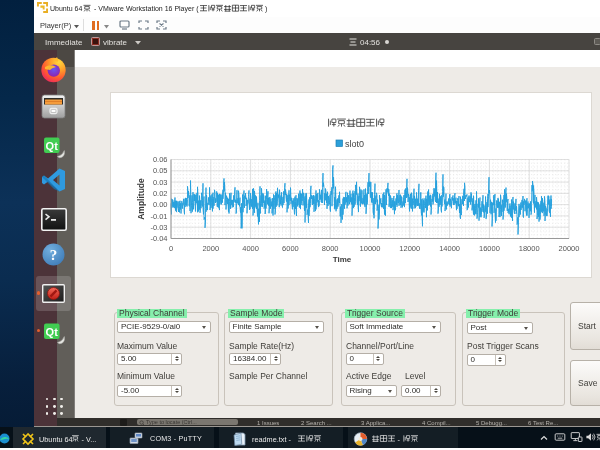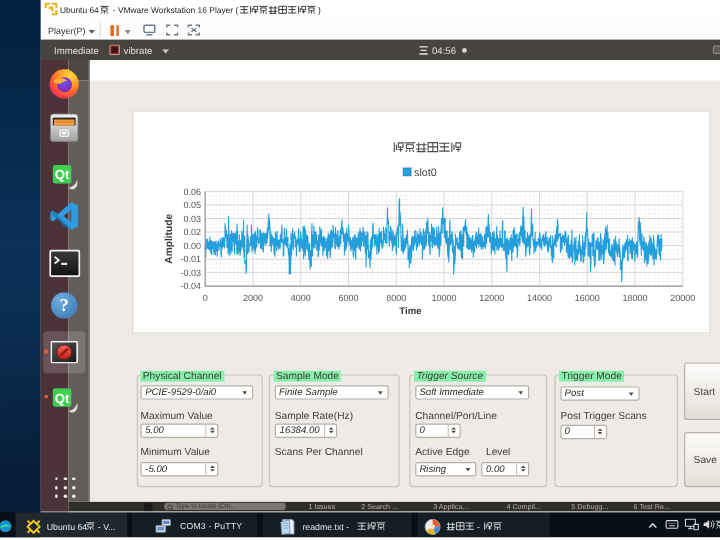--- a/index.html
+++ b/index.html
@@ -16,21 +16,21 @@
 #locbar .lbox{position:absolute;left:80px;top:1.2px;width:101px;height:6px;background:#7b7770;border-radius:2px;font-size:5.5px;color:#3a3733;line-height:6px;padding-left:9px;white-space:nowrap;overflow:hidden;}
 #locbar .it{position:absolute;top:1.5px;font-size:6px;color:#b5b2ad;white-space:nowrap;}
 #app{left:74px;top:50px;width:526px;height:368px;border-left:1px solid rgba(45,40,35,0.6);}
 #apptitle{left:0;top:0;width:526px;height:17px;background:linear-gradient(#534f49,#46423d);border-radius:4px 4px 0 0;margin-top:36px;}
 #apptitle .t{position:absolute;left:261px;top:4px;font-size:9px;font-weight:bold;letter-spacing:0.3px;color:#d9d5d0;}
 #appbody{left:0;top:17px;width:526px;height:351px;background:#eeebe7;}
 #chartpanel{left:35px;top:25px;width:482px;height:186px;background:#fff;border:1px solid #dcd8d2;}
 .gb{position:absolute;border:1px solid #c9c3bb;border-radius:3px;height:94px;top:244.5px;}
 .gb-label{position:absolute;top:242px;font-size:8.5px;color:#3e3c38;background:#86efac;padding:0 2px;white-space:nowrap;line-height:8.5px;}
 .lab{position:absolute;font-size:8.5px;color:#3e3c38;white-space:nowrap;}
-.field{position:absolute;background:#fff;border:1px solid #b5afa7;border-radius:2px;height:12px;font-size:8px;color:#2d2b28;line-height:10.5px;padding-left:3px;white-space:nowrap;font-style:italic;}
+.field{position:absolute;background:#fff;border:1px solid #b5afa7;border-radius:2px;height:12px;font-size:8px;color:#2d2b28;line-height:10.5px;padding-left:3px;white-space:nowrap;}
 .combo .arr{position:absolute;right:4px;top:4px;width:0;height:0;border-left:2.5px solid transparent;border-right:2.5px solid transparent;border-top:3.5px solid #55514b;}
 .spin .ud{position:absolute;right:0;top:0;bottom:0;width:10px;border-left:1px solid #c8c2ba;display:flex;flex-direction:column;align-items:center;justify-content:center;}
 .spin .ud i{display:block;width:0;height:0;border-left:2.2px solid transparent;border-right:2.2px solid transparent;}
 .spin .ud i.u{border-bottom:2.8px solid #4a463f;margin-bottom:1.4px;}
 .spin .ud i.d{border-top:2.8px solid #4a463f;}
 .btn{position:absolute;left:495px;width:35px;background:linear-gradient(#fcfbfa,#e9e5df 80%,#e2ddd6);border:1px solid #b7b1a8;border-radius:3px;font-size:8.5px;color:#3e3c38;text-align:left;padding-left:7px;}
 #taskbar{left:0;top:427px;width:600px;height:23px;background:#061018;}
 #taskbar .tbtn{position:absolute;top:0;height:23px;background:rgba(255,255,255,0.06);}
 #taskbar .tt{position:absolute;font-size:7.2px;color:#e9e9e9;top:7px;white-space:nowrap;letter-spacing:0.2px;}
 #taskbar .ul{position:absolute;top:20.5px;height:1.5px;background:#5f9fd4;}
@@ -174,33 +174,33 @@
             <i class="d"></i>
           </span></div>
       <div class="field spin" style="left:42px;top:317.5px;width:65px;">-5.00<span class="ud">
             <i class="u"></i>
             <i class="d"></i>
           </span></div>
 
       <div class="gb" style="left:149px;width:109px;"></div>
       <div class="gb-label" style="left:153px;">Sample Mode</div>
       <div class="lab" style="left:154px;top:273.5px;">Sample Rate(Hz)</div>
-      <div class="lab" style="left:154px;top:303.5px;">Scans Per Channel</div>
+      <div class="lab" style="left:154px;top:303.5px;">Sample Per Channel</div>
       <div class="field combo" style="left:153.5px;top:253.5px;width:95px;">Finite Sample<i class="arr"></i></div>
       <div class="field spin" style="left:154px;top:285.5px;width:52px;">16384.00<span class="ud">
             <i class="u"></i>
             <i class="d"></i>
           </span></div>
       <div class="field spin" style="left:154px;top:322px;width:52px;margin-top:40px;">16384<span class="ud">
             <i class="u"></i>
             <i class="d"></i>
           </span></div>
 
       <div class="gb" style="left:266px;width:115px;"></div>
-      <div class="gb-label" style="left:270px;font-style:italic;">Trigger Source</div>
+      <div class="gb-label" style="left:270px;">Trigger Source</div>
       <div class="lab" style="left:271px;top:273.5px;text-align:right;">Channel/Port/Line</div>
       <div class="lab" style="left:271px;top:303.5px;">Active Edge</div>
       <div class="lab" style="left:330px;top:303.5px;">Level</div>
       <div class="field combo" style="left:270.5px;top:253.5px;width:95px;">Soft Immediate<i class="arr"></i></div>
       <div class="field spin" style="left:270.5px;top:285.5px;width:38px;">0<span class="ud">
             <i class="u"></i>
             <i class="d"></i>
           </span></div>
       <div class="field combo" style="left:270.5px;top:317.5px;width:51px;">Rising<i class="arr"></i></div>
       <div class="field spin" style="left:326px;top:317.5px;width:40px;">0.00<span class="ud">

